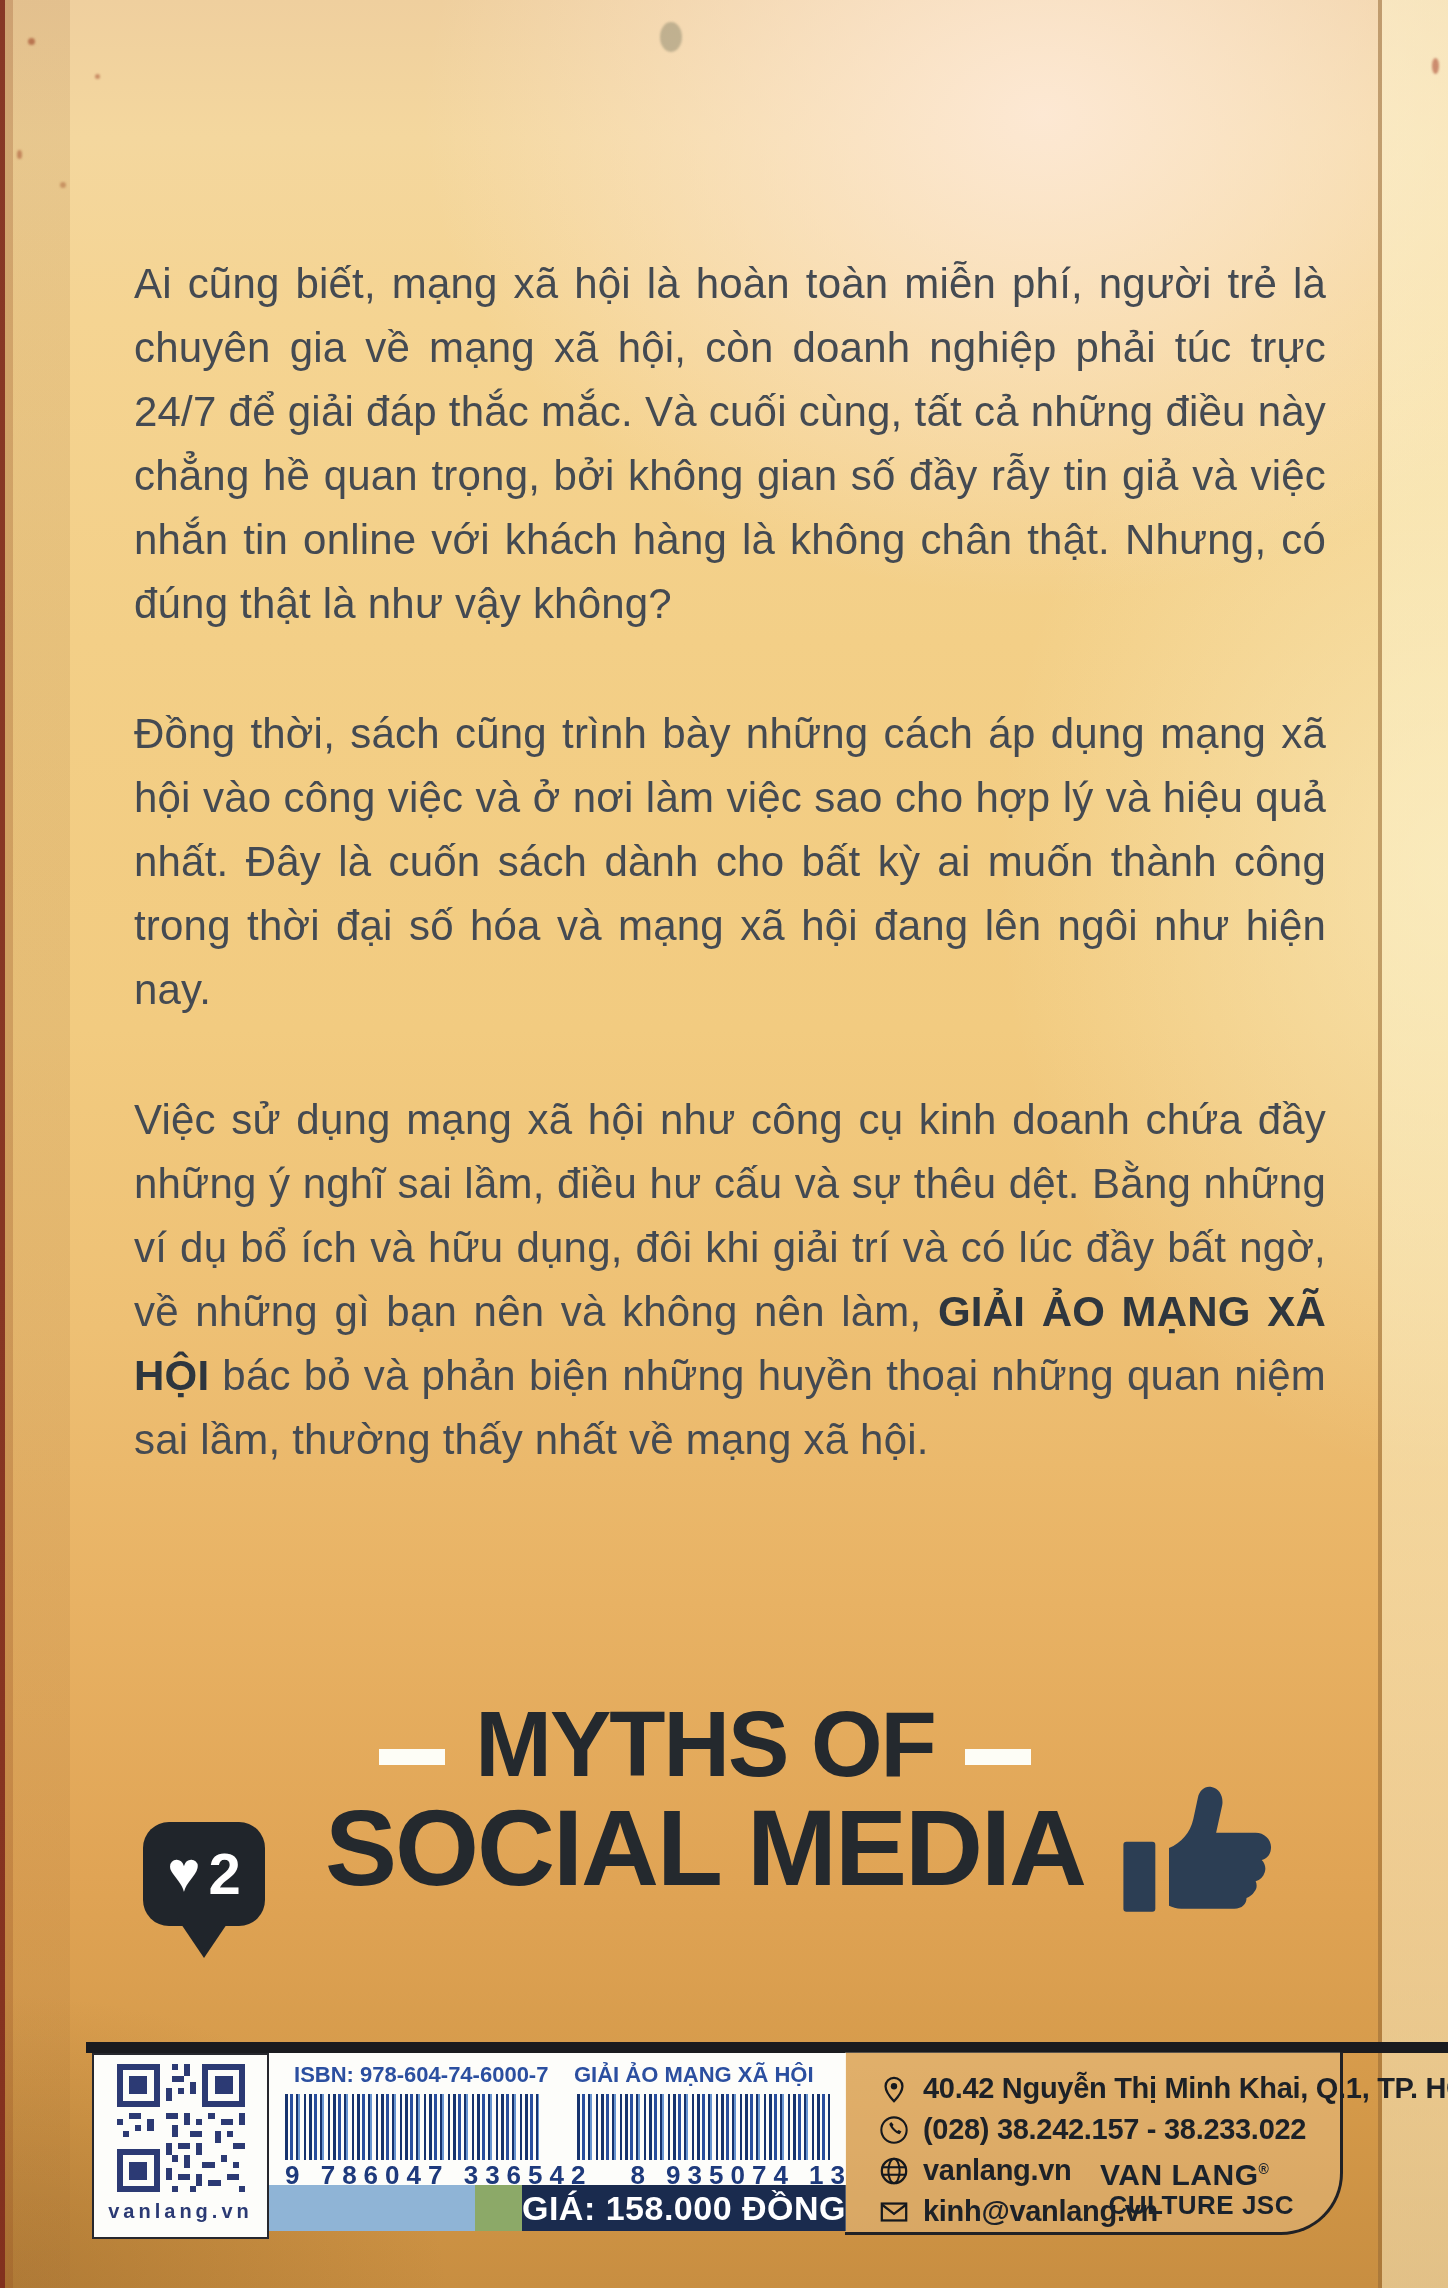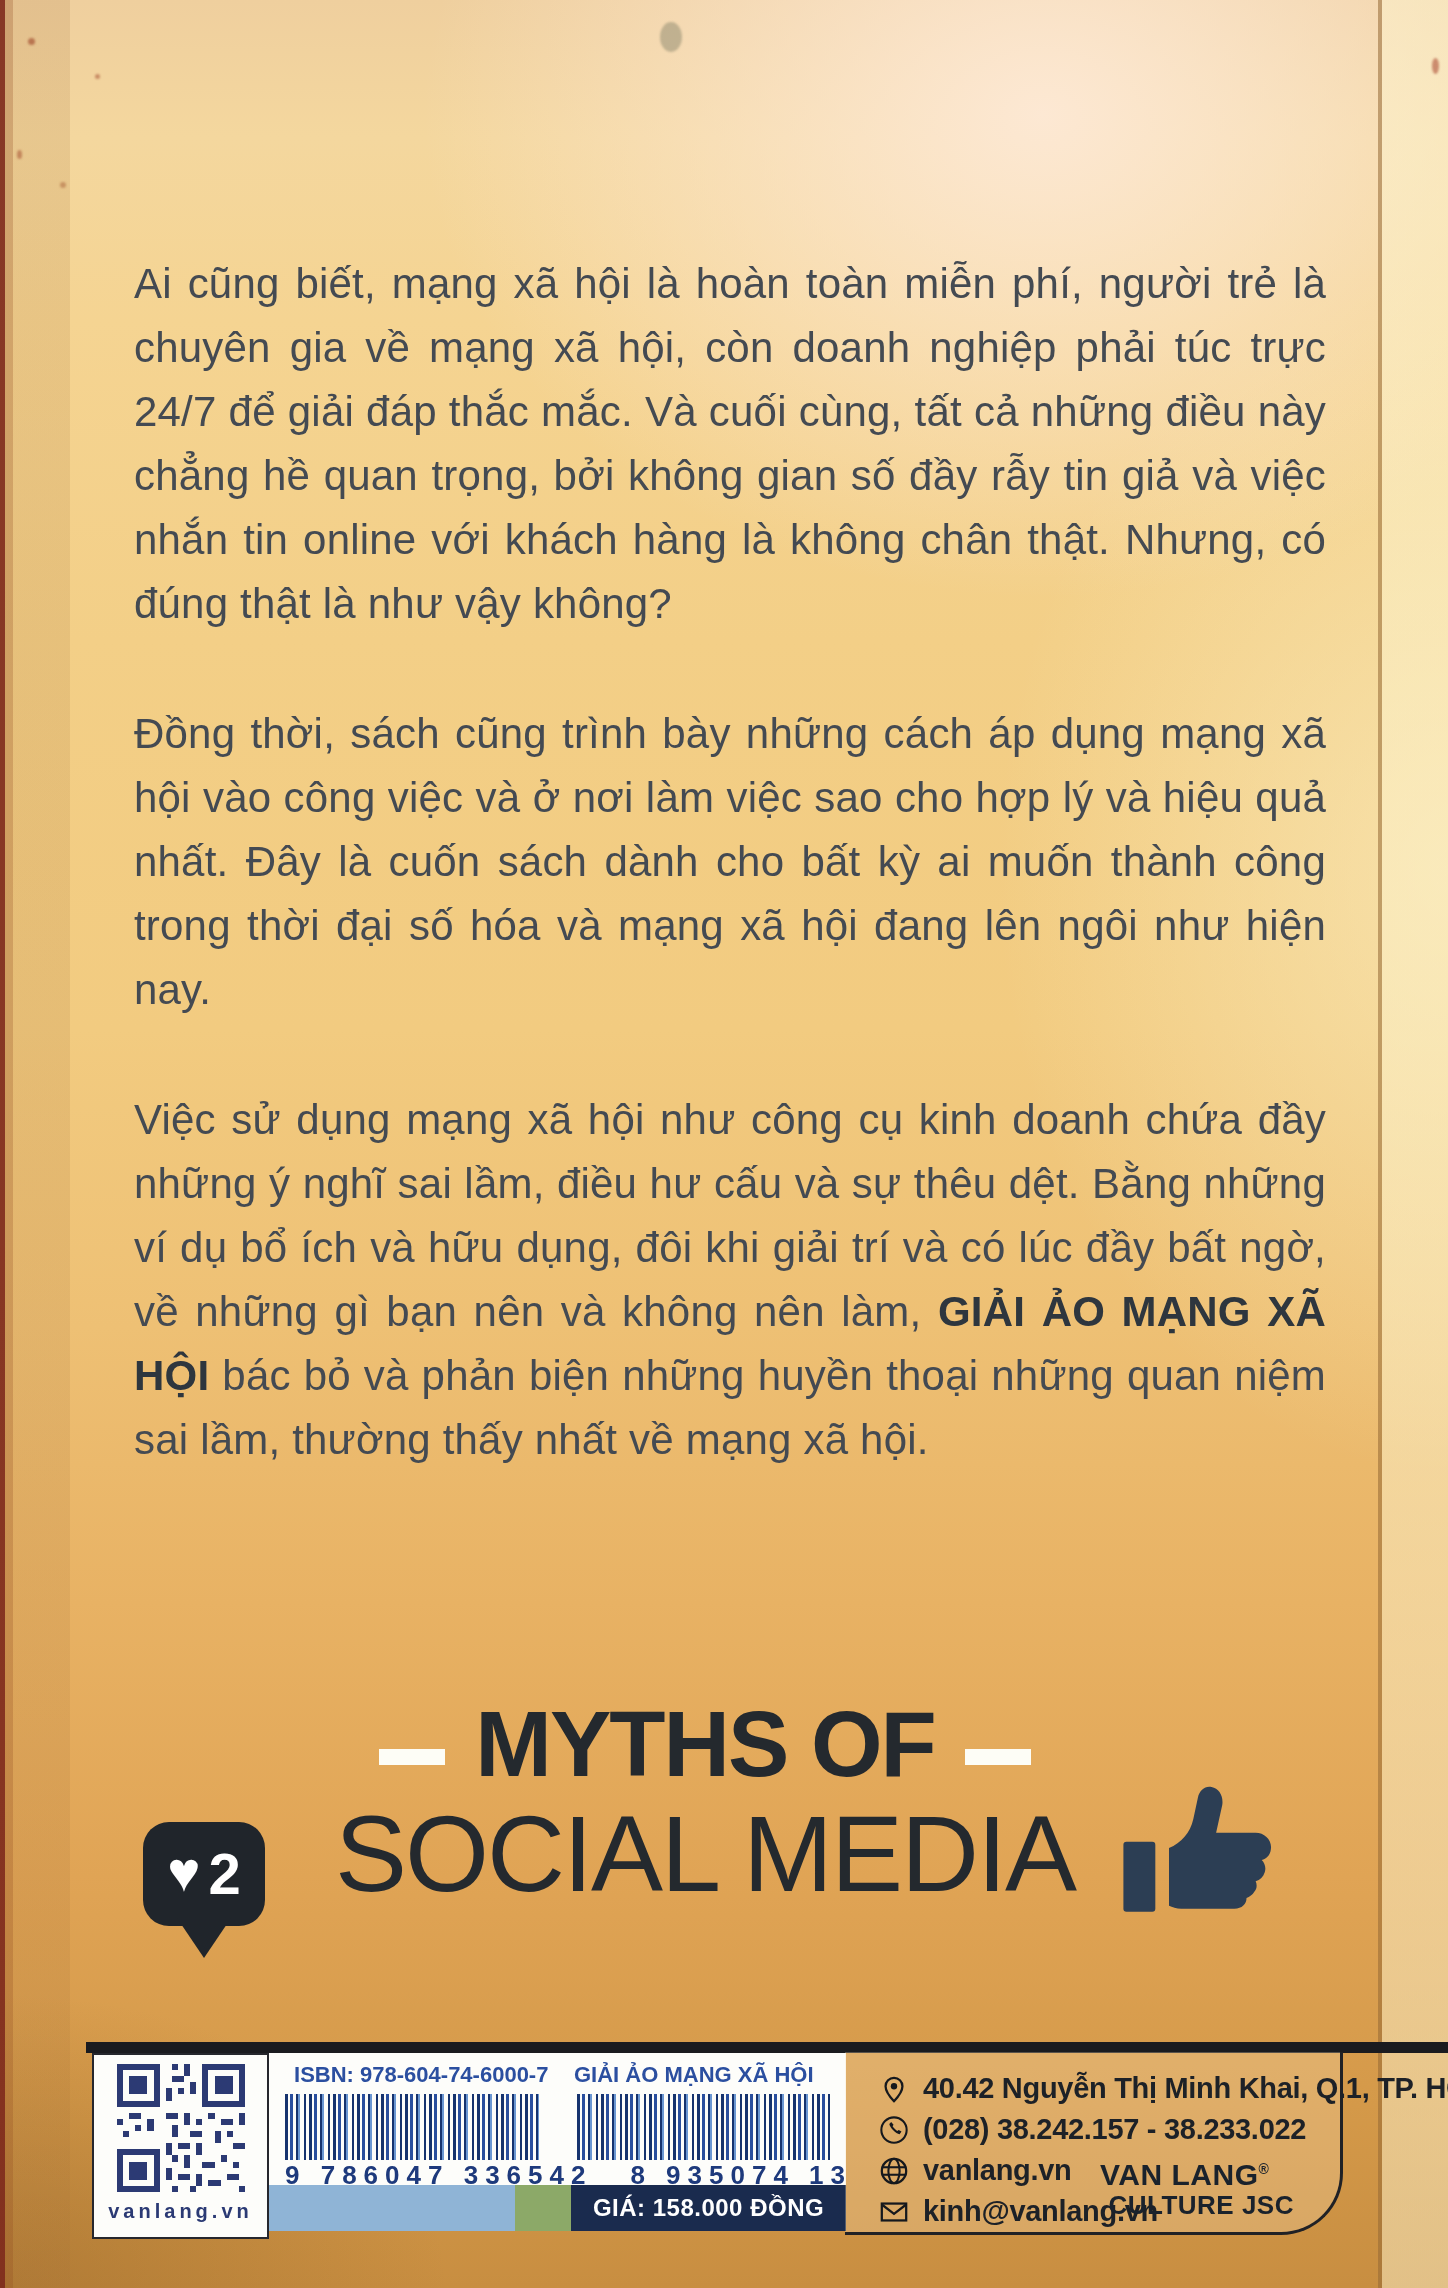--- a/index.html
+++ b/index.html
@@ -33,21 +33,21 @@
   
   .logo{
     position:absolute;left:0;top:1698px;width:1410px;
     display:flex;flex-direction:column;align-items:center;
     color:#24292e;
     text-align:right;
   }
   .logo-row1{display:flex;align-items:center;gap:30px;}
   .logo-dash{width:66px;height:16px;background:#fdfdf6;margin-top:26px;}
   .logo-line1{font-size:92px;font-weight:bold;letter-spacing:-2px;line-height:1;}
-  .logo-line2{font-size:108px;font-weight:normal;letter-spacing:-2px;line-height:1;margin-top:10px;}
+  .logo-line2{font-size:108px;font-weight:bold;letter-spacing:-2px;line-height:1;margin-top:4px;}
 
   
   .like-bubble{
     position:absolute;left:143px;top:1822px;width:122px;height:104px;
     background:#20252b;border-radius:26px;
     display:flex;align-items:center;justify-content:center;gap:8px;color:#ffffff;
   }
   .like-bubble .tail{
     position:absolute;left:50%;top:96px;transform:translateX(-50%);
     width:0;height:0;border-left:27px solid transparent;border-right:27px solid transparent;
@@ -83,21 +83,21 @@
       #2a4f9e 5px 8px, rgba(0,0,0,0) 8px 11px,
       #16336e 11px 13px, #6b97d2 13px 15px,
       rgba(0,0,0,0) 15px 19px, #16336e 19px 21px, rgba(0,0,0,0) 21px 24px);
   }
   .bc-digits-row{display:flex;gap:38px;padding:0 16px;}
   .bc-digits-row div{flex:1;text-align:center;font-size:26px;font-weight:bold;color:#1e3a7c;letter-spacing:7px;white-space:nowrap;}
   .strip-row{position:absolute;left:0;right:0;bottom:0;height:46px;display:flex;}
   .strip-blue{width:246px;background:#8fb4d6;}
   .strip-green{width:56px;background:#8ca968;}
   .price-badge{flex:1;background:#1a2b4e;display:flex;align-items:center;justify-content:center;}
-  .price-badge span{color:#ffffff;font-size:24px;font-weight:bold;letter-spacing:.5px;white-space:nowrap;}
+  .price-badge span{color:#ffffff;font-size:34px;font-weight:bold;letter-spacing:.5px;white-space:nowrap;}
 
   .contact-panel{
     position:absolute;left:845px;top:2052px;width:498px;height:183px;box-sizing:border-box;
     border-right:3px solid #202125;border-bottom:3px solid #202125;border-bottom-right-radius:62px;
     background:rgba(252,228,188,.28);
   }
   .contact-rows{display:flex;flex-direction:column;gap:8px;padding:20px 0 0 32px;}
   .c-row{display:flex;align-items:center;gap:13px;}
   .c-icon{width:33px;height:33px;flex:0 0 33px;display:flex;align-items:center;justify-content:center;}
   .c-text{font-size:29px;font-weight:bold;color:#1d2127;white-space:nowrap;letter-spacing:-.3px;}

